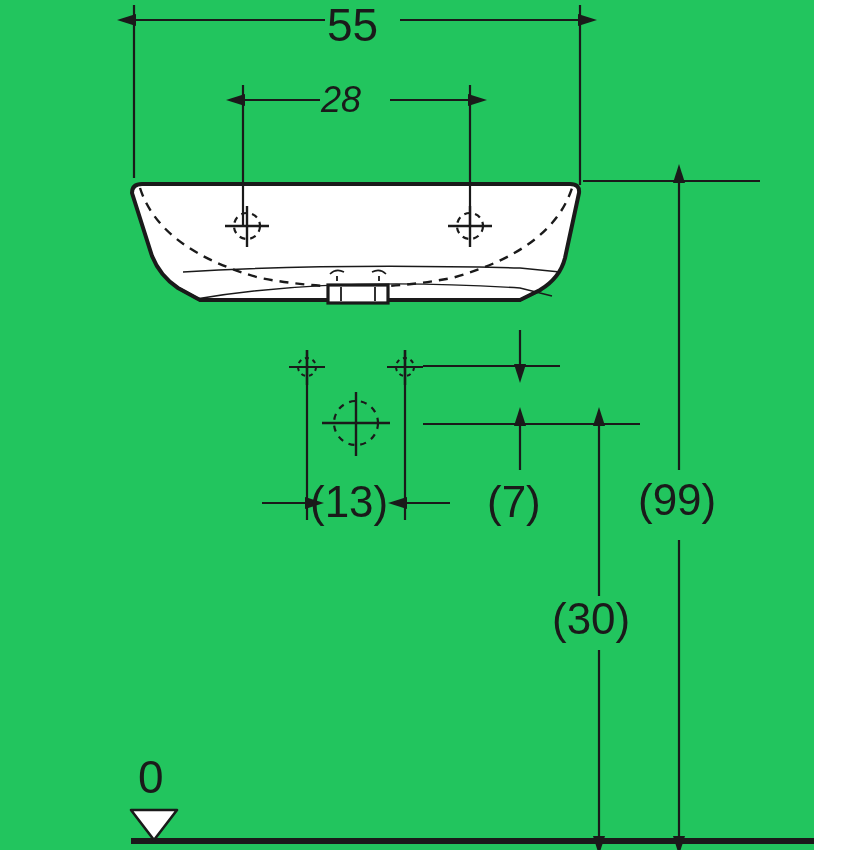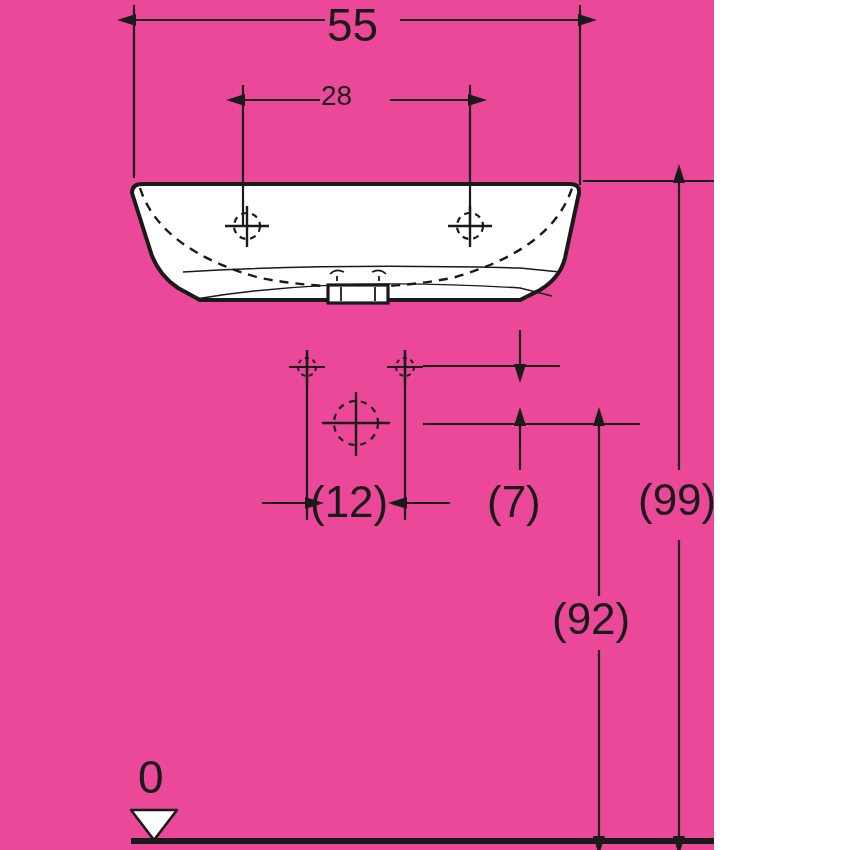--- a/index.html
+++ b/index.html
@@ -1,17 +1,17 @@
 <!DOCTYPE html>
 <html><head>
 <meta charset="utf-8">
 <style>
   html,body{margin:0;padding:0;background:#ffffff;}
   body{font-family:"Liberation Sans",sans-serif;}
-  #stage{position:relative;width:714px;height:850px;background:#ec4899;overflow:hidden;}
+  #stage{position:relative;width:814px;height:850px;background:#22c55e;overflow:hidden;}
   #stage svg{position:absolute;left:0;top:0;}
   .dimtext{
     position:absolute;
     font-family:"Liberation Sans",sans-serif;
     color:#1a1a1a;
     white-space:nowrap;
     line-height:1;
     user-select:none;
   }
 </style>
@@ -130,25 +130,25 @@
     <g>
       <line x1="131" y1="841" x2="850" y2="841" stroke="#1a1a1a" stroke-width="6"></line>
     </g>
     <g>
       <path d="M131,810 L177,810 L154,840 Z" fill="#ffffff" stroke="#1a1a1a" stroke-width="2.6" stroke-linejoin="round"></path>
     </g>
   </svg>
 
   <div class="dimtext" style="left:327px; top:2px; font-size:46px;">55</div>
 
-  <div class="dimtext" style="left:321px; top:82px; font-size:28px;">28</div>
+  <div class="dimtext" style="left:321px; top:82px; font-size:36px;font-style:italic;">28</div>
 
-  <div class="dimtext" style="left:310px; top:480px; font-size:44px;">(12)</div>
+  <div class="dimtext" style="left:310px; top:480px; font-size:44px;">(13)</div>
 
   <div class="dimtext" style="left:487px; top:480px; font-size:44px;">(7)</div>
 
-  <div class="dimtext" style="left:552px; top:597px; font-size:44px;">(92)</div>
+  <div class="dimtext" style="left:552px; top:597px; font-size:44px;">(30)</div>
 
   <div class="dimtext" style="left:638px; top:478px; font-size:44px;">(99)</div>
 
   <div class="dimtext" style="left:138px; top:754px; font-size:46px;">0</div>
 
 </div>
 
 </body></html>

